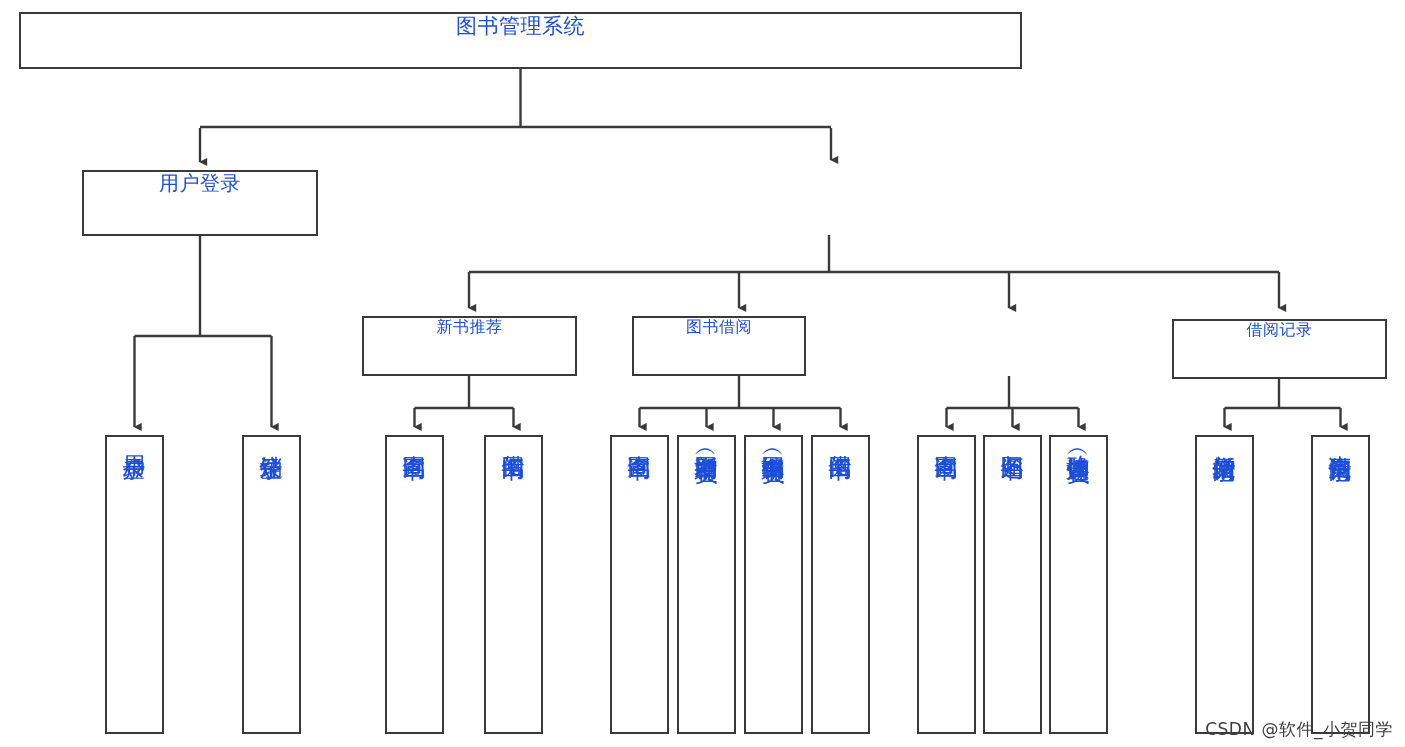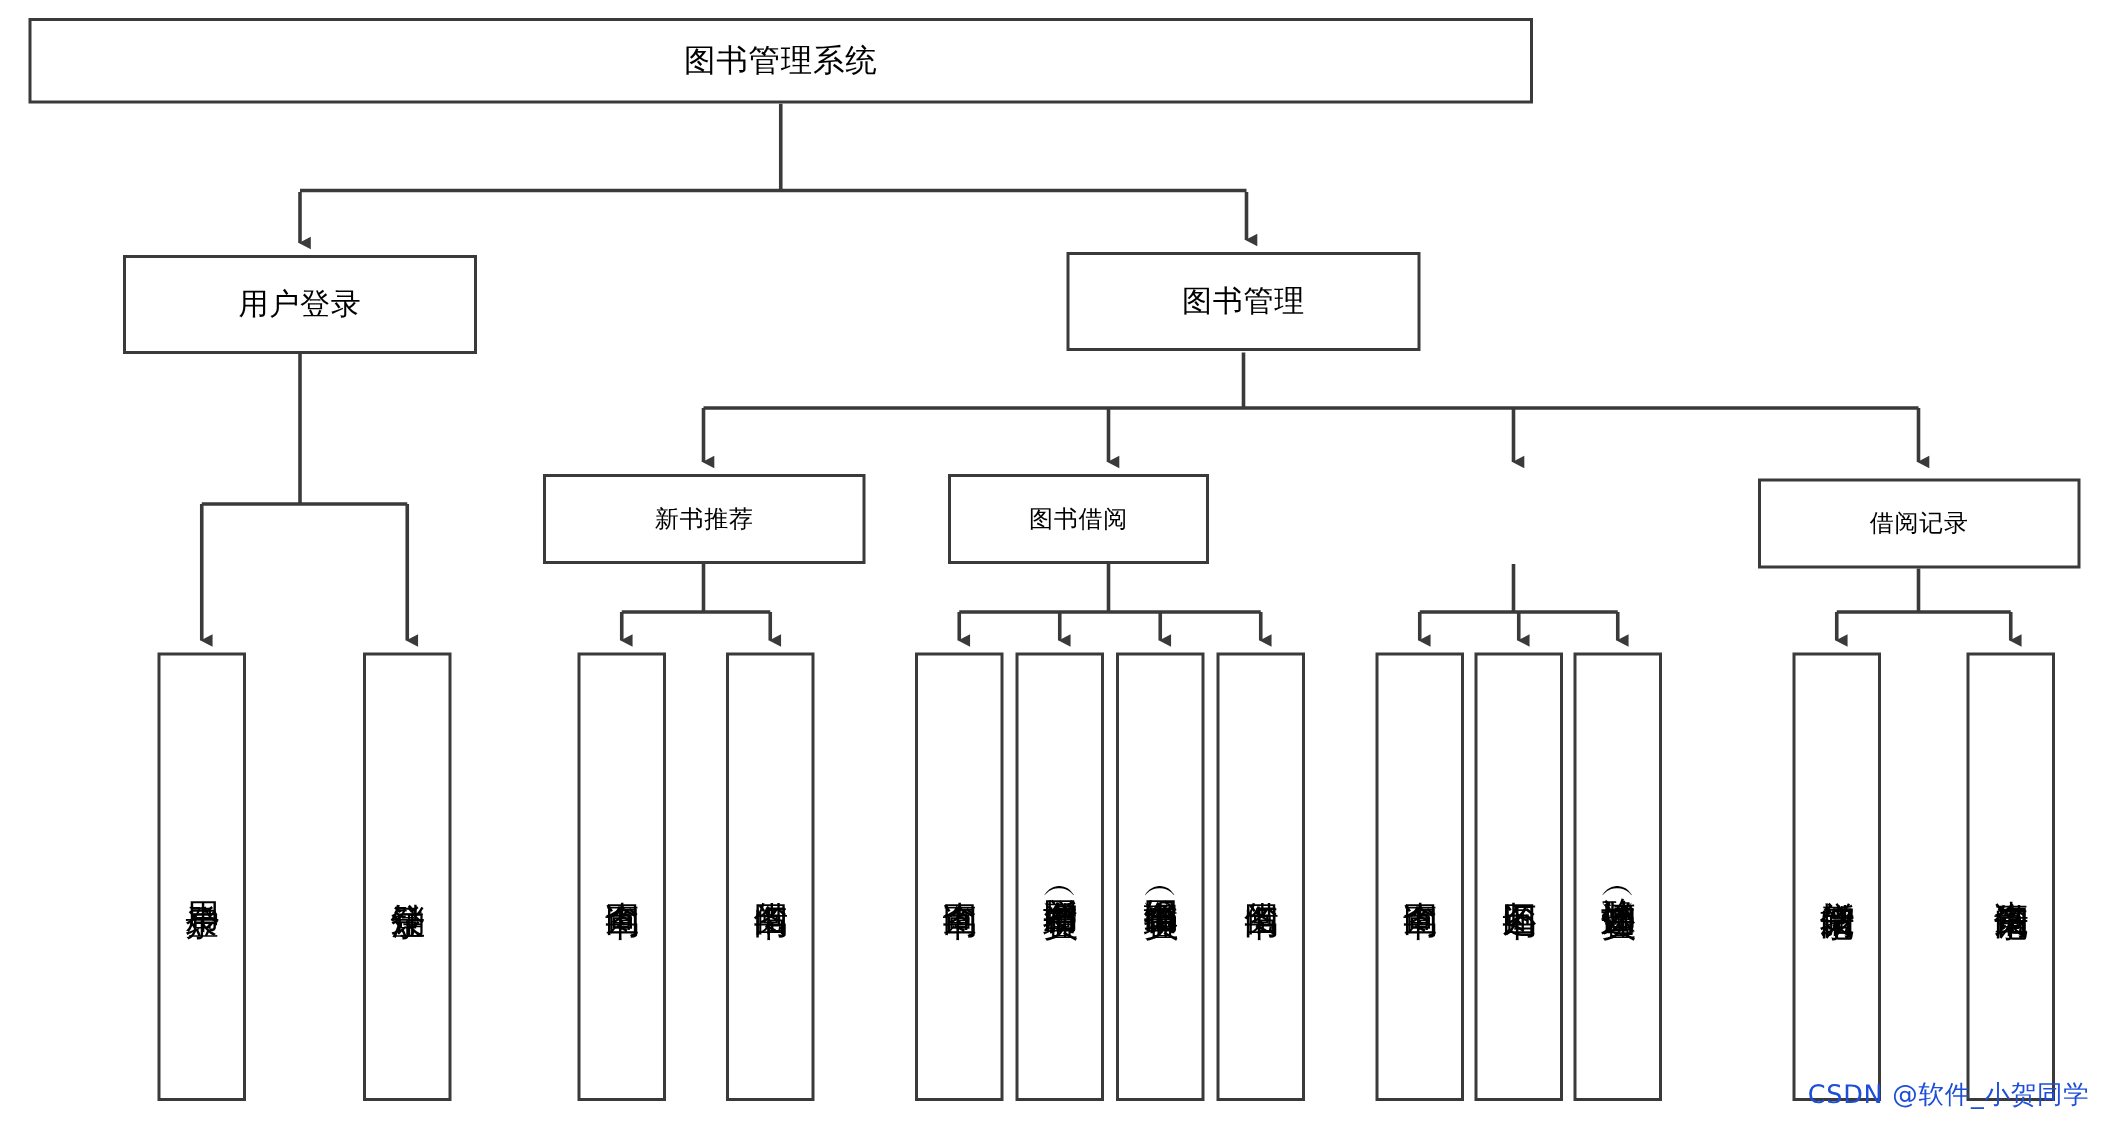--- a/index.html
+++ b/index.html
@@ -24,23 +24,23 @@
     width: 1405px;
     height: 747px;
     pointer-events: none;
   }
   .node {
     position: absolute;
     box-sizing: border-box;
     background: #ffffff;
     border: 2px solid #3a3a3a;
     display: flex;
-    align-items: center;
+    align-items: flex-start;
     justify-content: center;
-    color: #000000;
+    color: #1d4ed8;
   }
   .node-label {
     display: block;
     text-align: center;
     line-height: 1.18;
     letter-spacing: 0.5px;
   }
   
   #node-root {
     left: 19px;
@@ -95,21 +95,21 @@
   #leaf-cb-return    { left: 983px; }
   #leaf-cb-confirm   { left: 1049px; }
   #leaf-br-add       { left: 1195px; }
   #leaf-br-query     { left: 1311px; }
 
   #watermark {
     position: absolute;
     right: 12px;
     top: 718px;
     font-size: 17px;
-    color: #1d4ed8;
+    color: #404040;
     white-space: nowrap;
     letter-spacing: 0.5px;
   }
 </style>
 </head>
 <body>
 
 <div id="canvas">
 
   <svg class="edges" viewBox="0 0 1405 747" xmlns="http://www.w3.org/2000/svg">
@@ -162,23 +162,20 @@
     </g>
   </svg>
 
   <div class="node" id="node-root">
     <span class="node-label">图书管理系统</span>
   </div>
 
   <div class="node lvl1" id="node-user-login">
     <span class="node-label">用户登录</span>
   </div>
-  <div class="node lvl1" id="node-book-mgmt">
-    <span class="node-label">图书管理</span>
-  </div>
 
   <div class="node lvl2" id="node-new-book-rec">
     <span class="node-label">新书推荐</span>
   </div>
   <div class="node lvl2" id="node-book-borrow">
     <span class="node-label">图书借阅</span>
   </div>
   <div class="node lvl2" id="node-borrow-record">
     <span class="node-label">借阅记录</span>
   </div>

